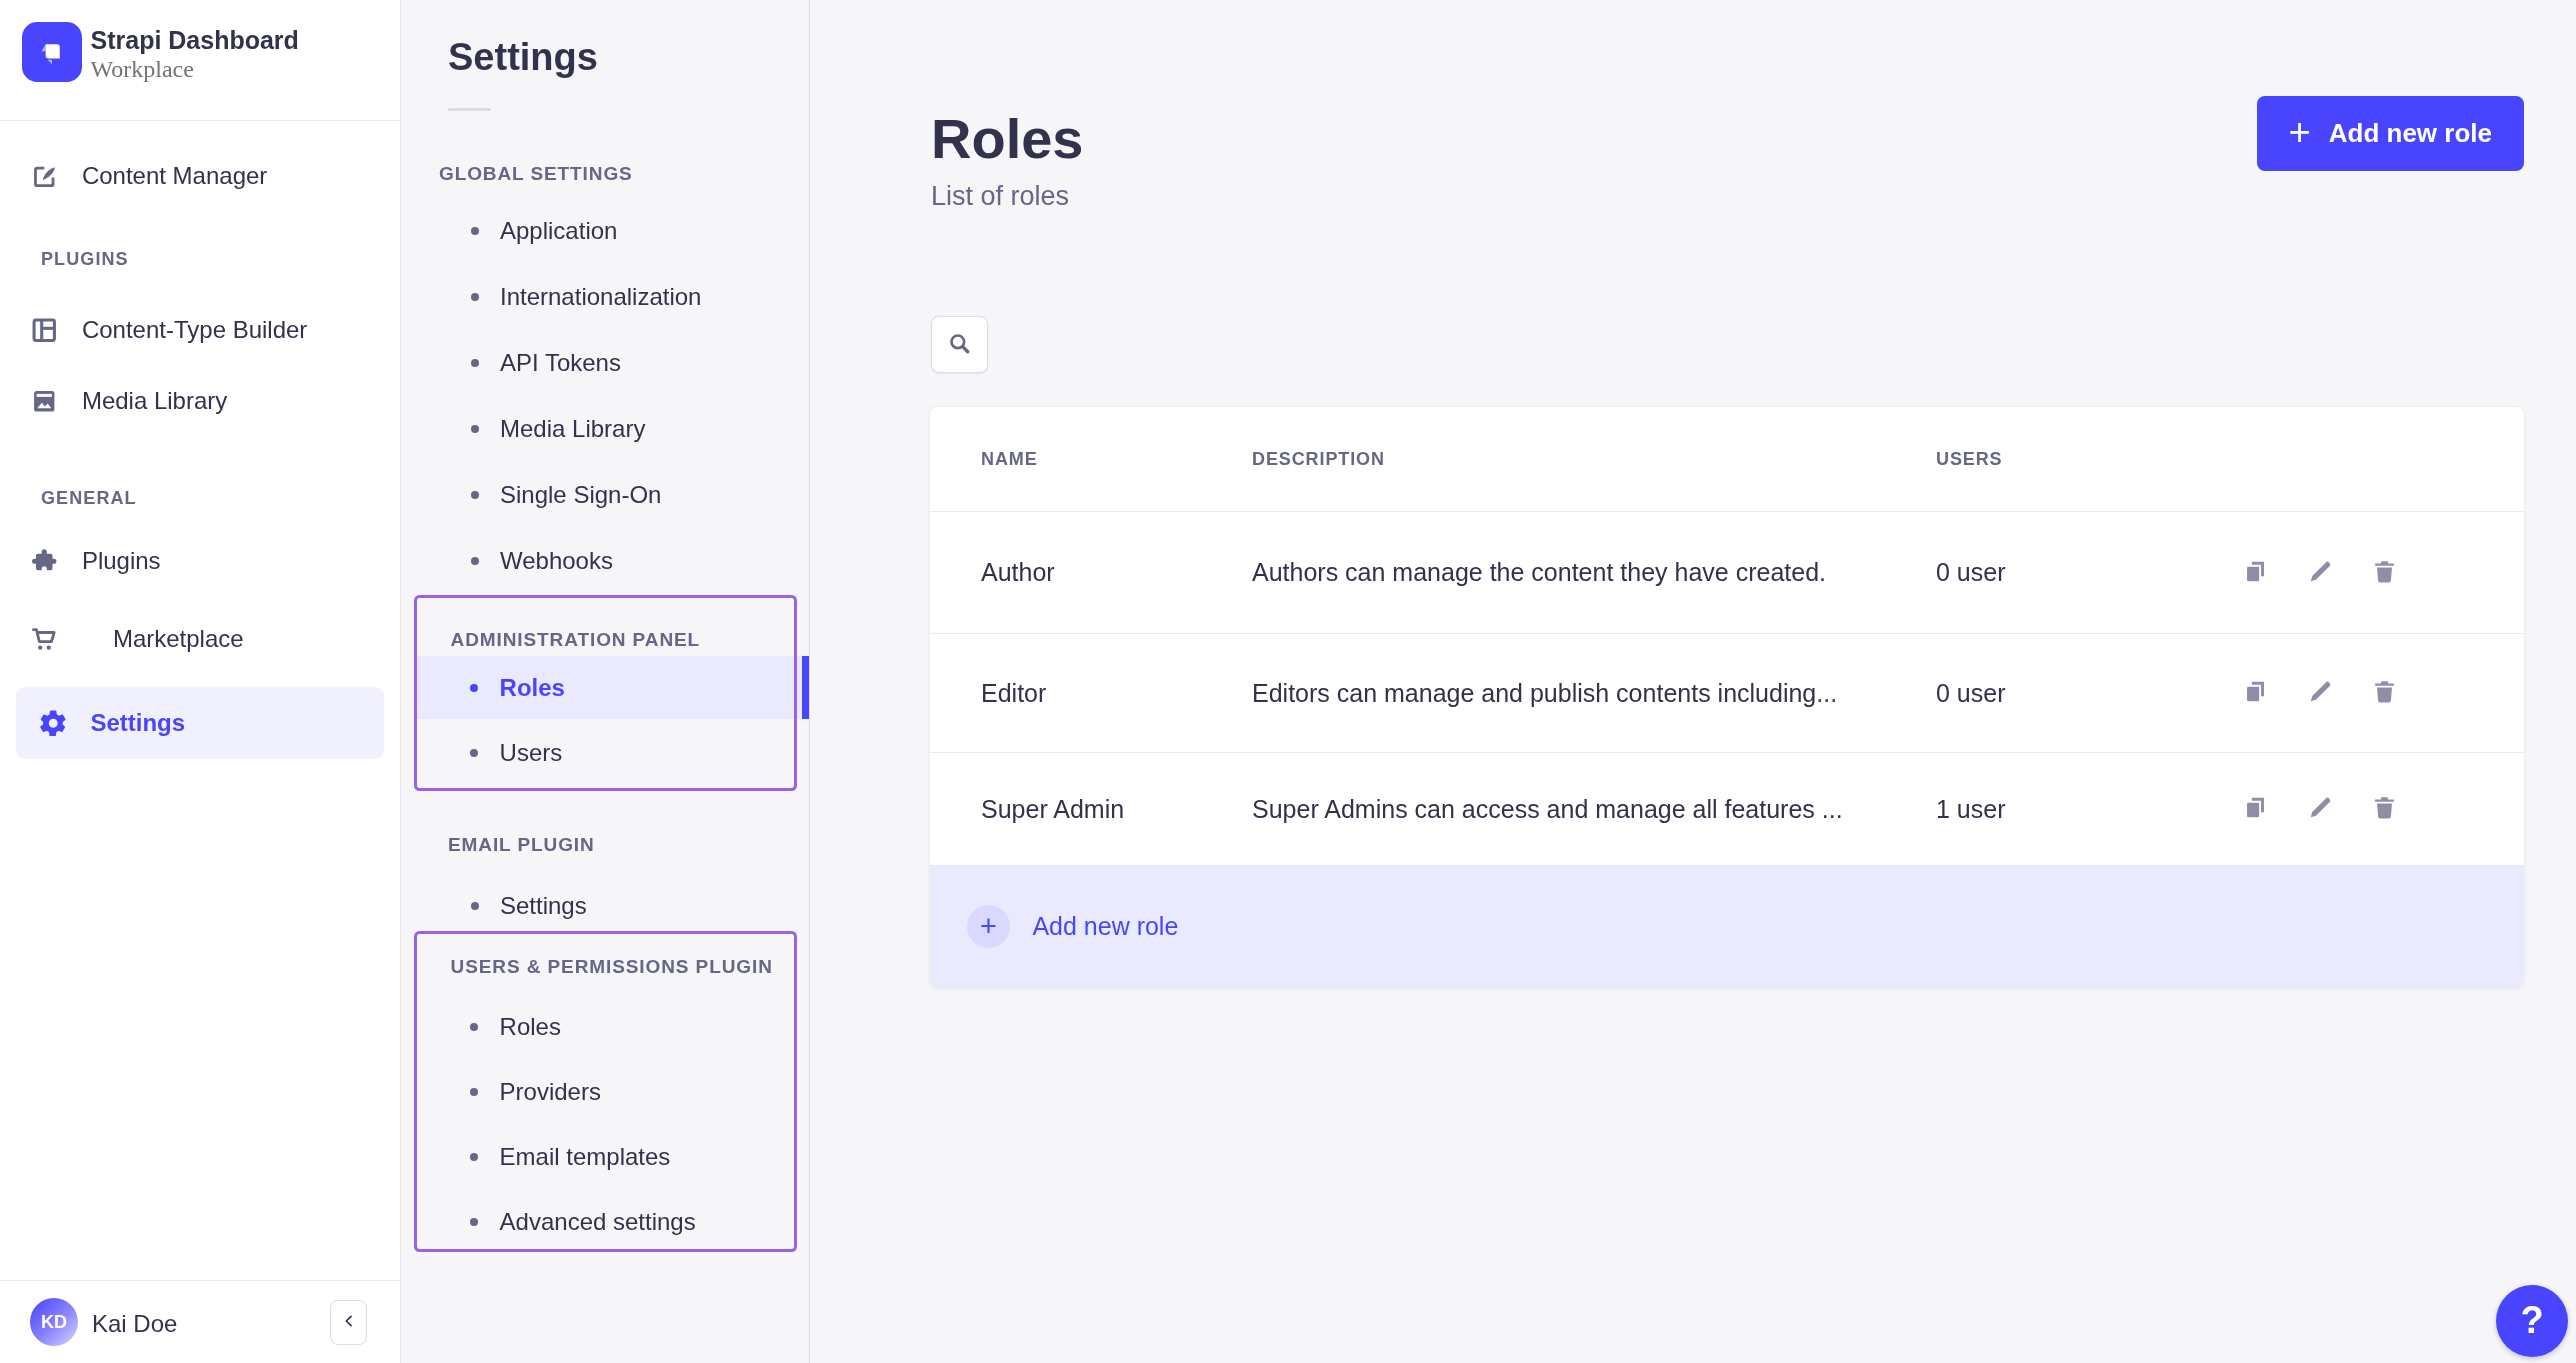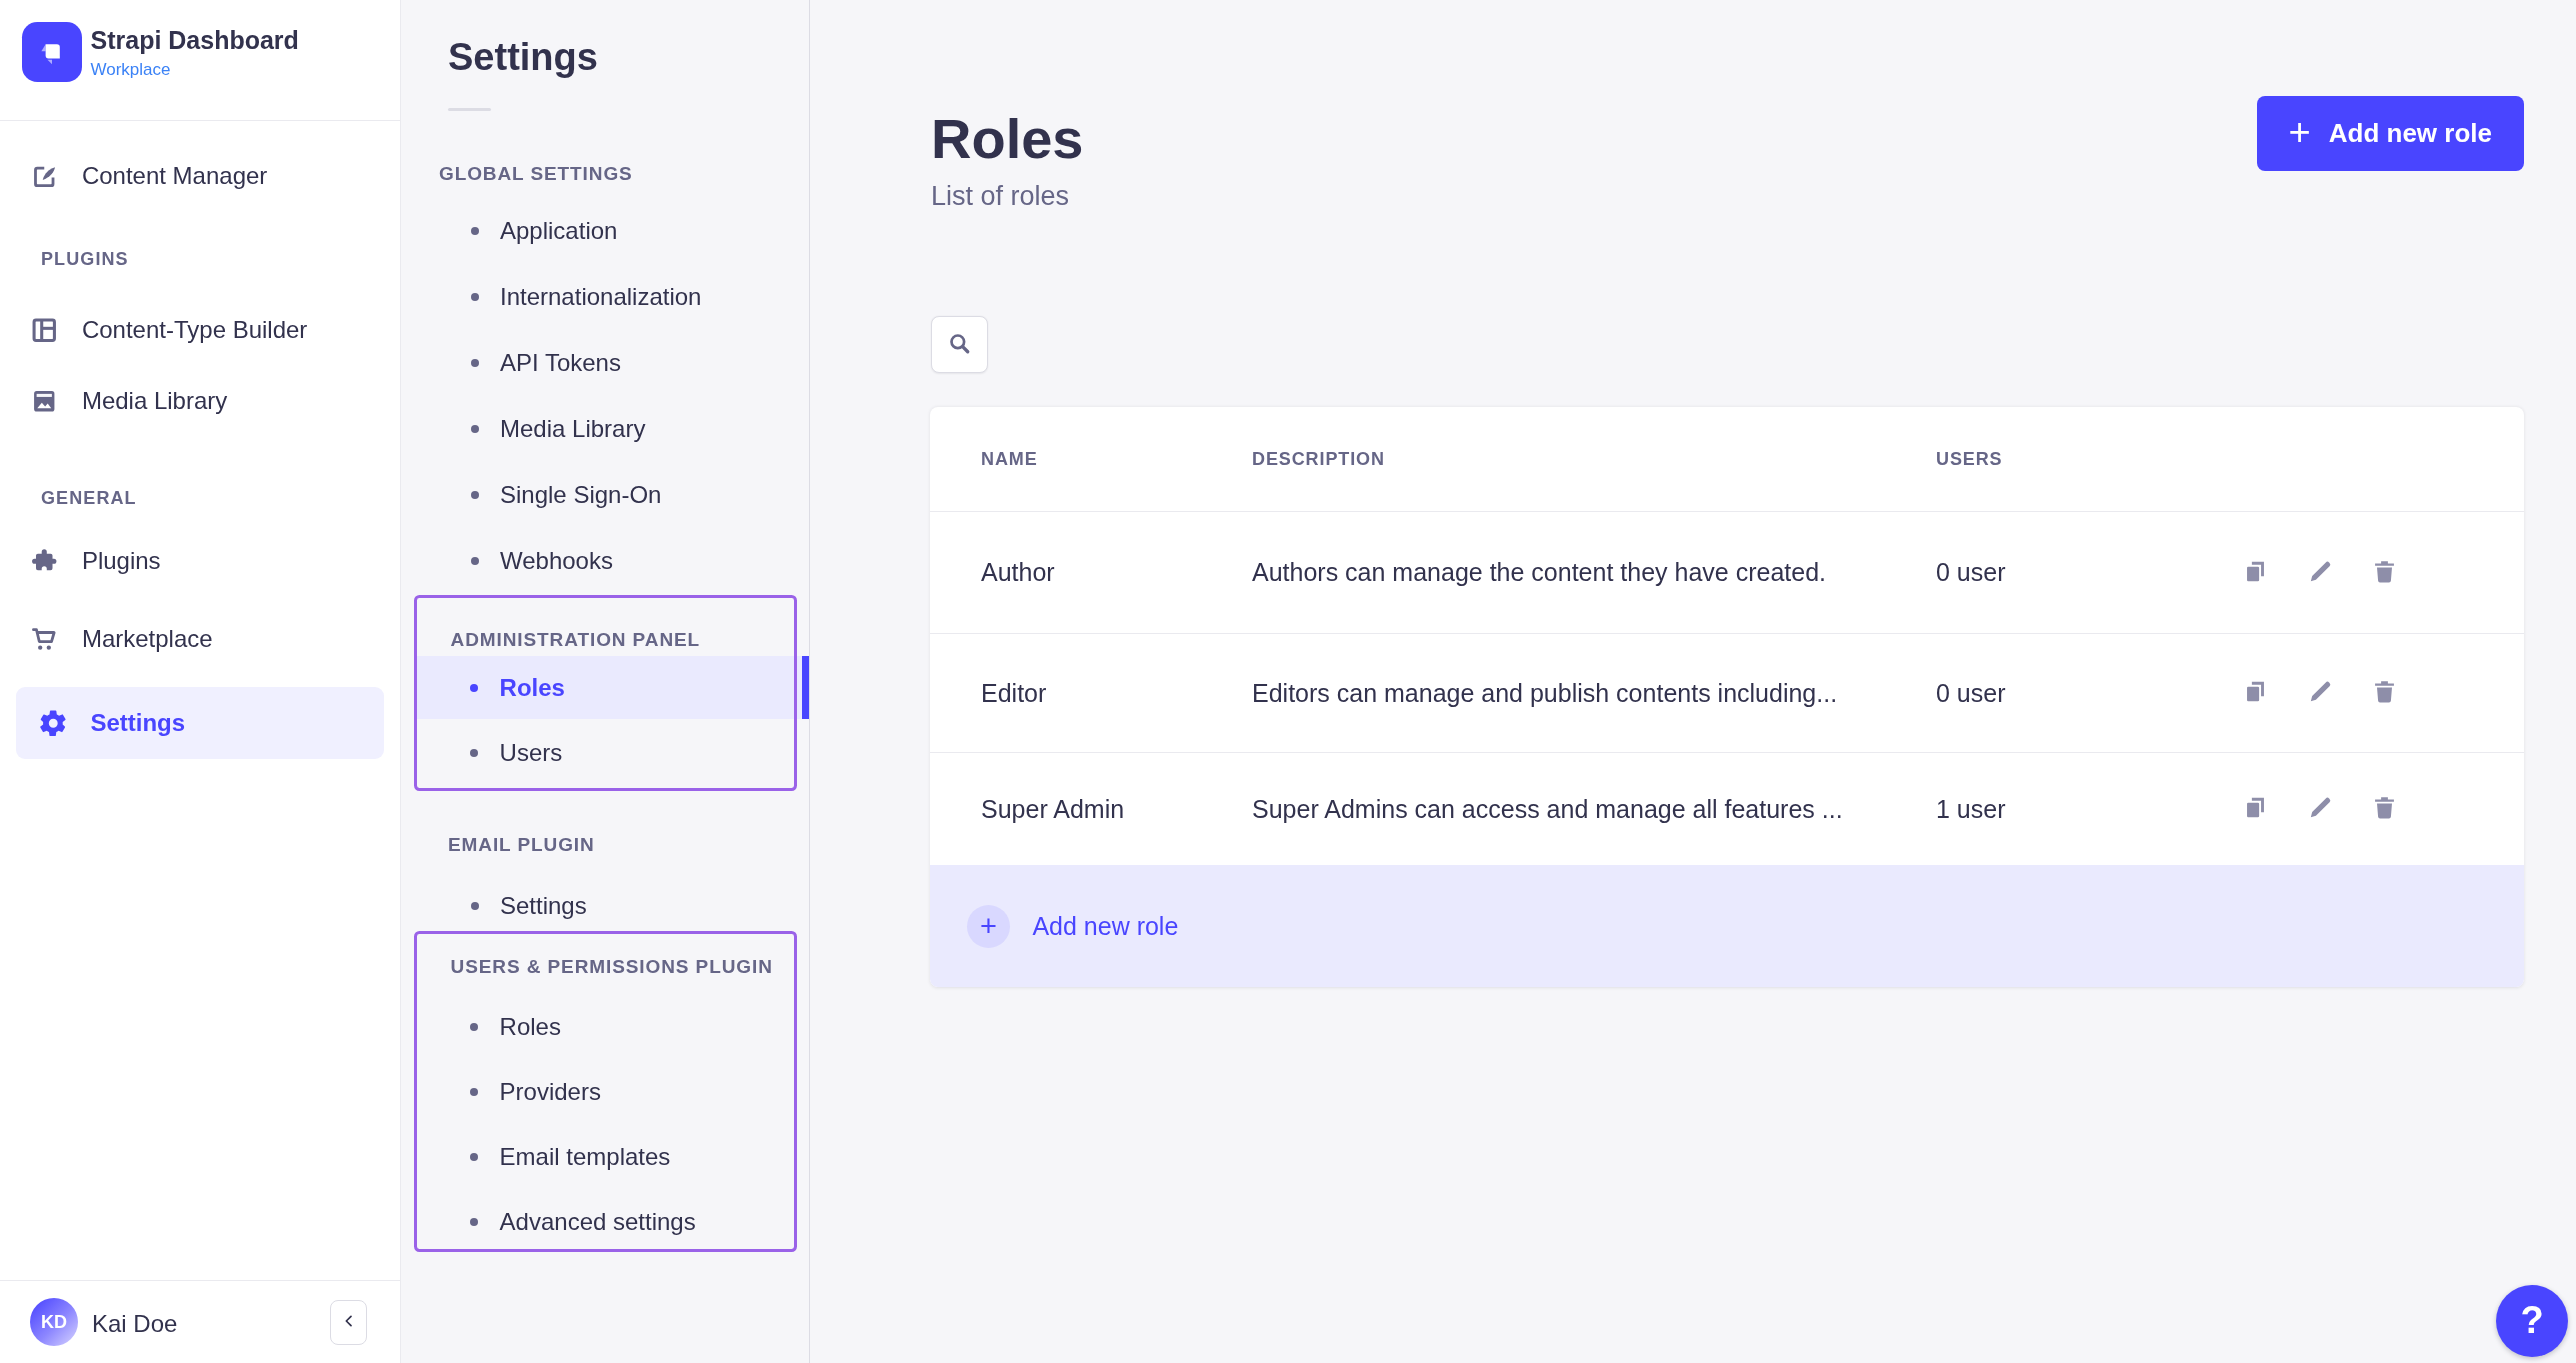--- a/index.html
+++ b/index.html
@@ -14,21 +14,21 @@
     position:absolute; left:0; top:0; width:401px; height:100%;
     background:#ffffff; border-right:0.9px solid #eaeaef;
   }
   .brand { position:absolute; left:21.5px; top:21.5px; width:359px; height:63px; cursor:pointer; }
   .brand-logo {
     position:absolute; left:0; top:0; width:60px; height:60px; border-radius:15.3px;
     background:#4945ff; display:flex; align-items:center; justify-content:center;
   }
   .brand-text { position:absolute; left:69px; top:3.6px; }
   .brand-title { font-size:25px; font-weight:700; color:#32324d; line-height:30.5px; }
-  .brand-sub { font-size:17px; color:#3b82f6; line-height:27px; }
+  .brand-sub { font-size:24px; color:#737373; line-height:27px;font-family:Liberation Serif, serif; }
   .sb-divider { position:absolute; left:0; width:100%; height:0.9px; background:#eaeaef; }
   .nav-row {
     position:absolute; left:0; width:100%; height:54px;
     display:flex; align-items:center; padding-left:29px; cursor:pointer;
   }
   .nav-row .nav-ic { width:30.5px; height:30.5px; flex:0 0 30.5px; display:flex; align-items:center; justify-content:center; }
   .nav-row .nav-label { margin-left:22.4px; font-size:24px; color:#32324d; }
   .nav-section { position:absolute; left:41px; font-size:18px; font-weight:700; letter-spacing:1.1px; color:#666687; }
   .nav-row.active-main {
     left:16px; width:368px; height:72px; background:#f0f0ff; border-radius:9px; padding-left:21.5px;
@@ -194,21 +194,21 @@
 
     <div class="nav-row" style="top:534px;">
       <span class="nav-ic">
         <svg width="30.5" height="30.5" viewBox="0 0 24 24">
           <path d="M10 4.6a2 2 0 0 1 4 0V6h3a1.5 1.5 0 0 1 1.5 1.5V10h1.1a2 2 0 0 1 0 4H18.5v3.5A1.5 1.5 0 0 1 17 19h-3v-1.1a2 2 0 0 0-4 0V19H7a1.5 1.5 0 0 1-1.5-1.5V14H4.4a2 2 0 0 1 0-4h1.1V7.5A1.5 1.5 0 0 1 7 6h3V4.6z" fill="#666687"></path>
         </svg>
       </span>
       <span class="nav-label">Plugins</span>
     </div>
 
-    <div class="nav-row" style="top:612px;">
+    <div class="nav-row" style="top:612px;gap:31px;">
       <span class="nav-ic">
         <svg width="30.5" height="30.5" viewBox="0 0 24 24" fill="none">
           <path d="M3.5 4.5h2.4l2.2 9.3h9.6l2.1-7.1H7" stroke="#666687" stroke-width="2.2" stroke-linecap="round" stroke-linejoin="round"></path>
           <circle cx="8.8" cy="18.6" r="1.7" fill="#666687"></circle>
           <circle cx="15.6" cy="18.6" r="1.7" fill="#666687"></circle>
         </svg>
       </span>
       <span class="nav-label">Marketplace</span>
     </div>
 

